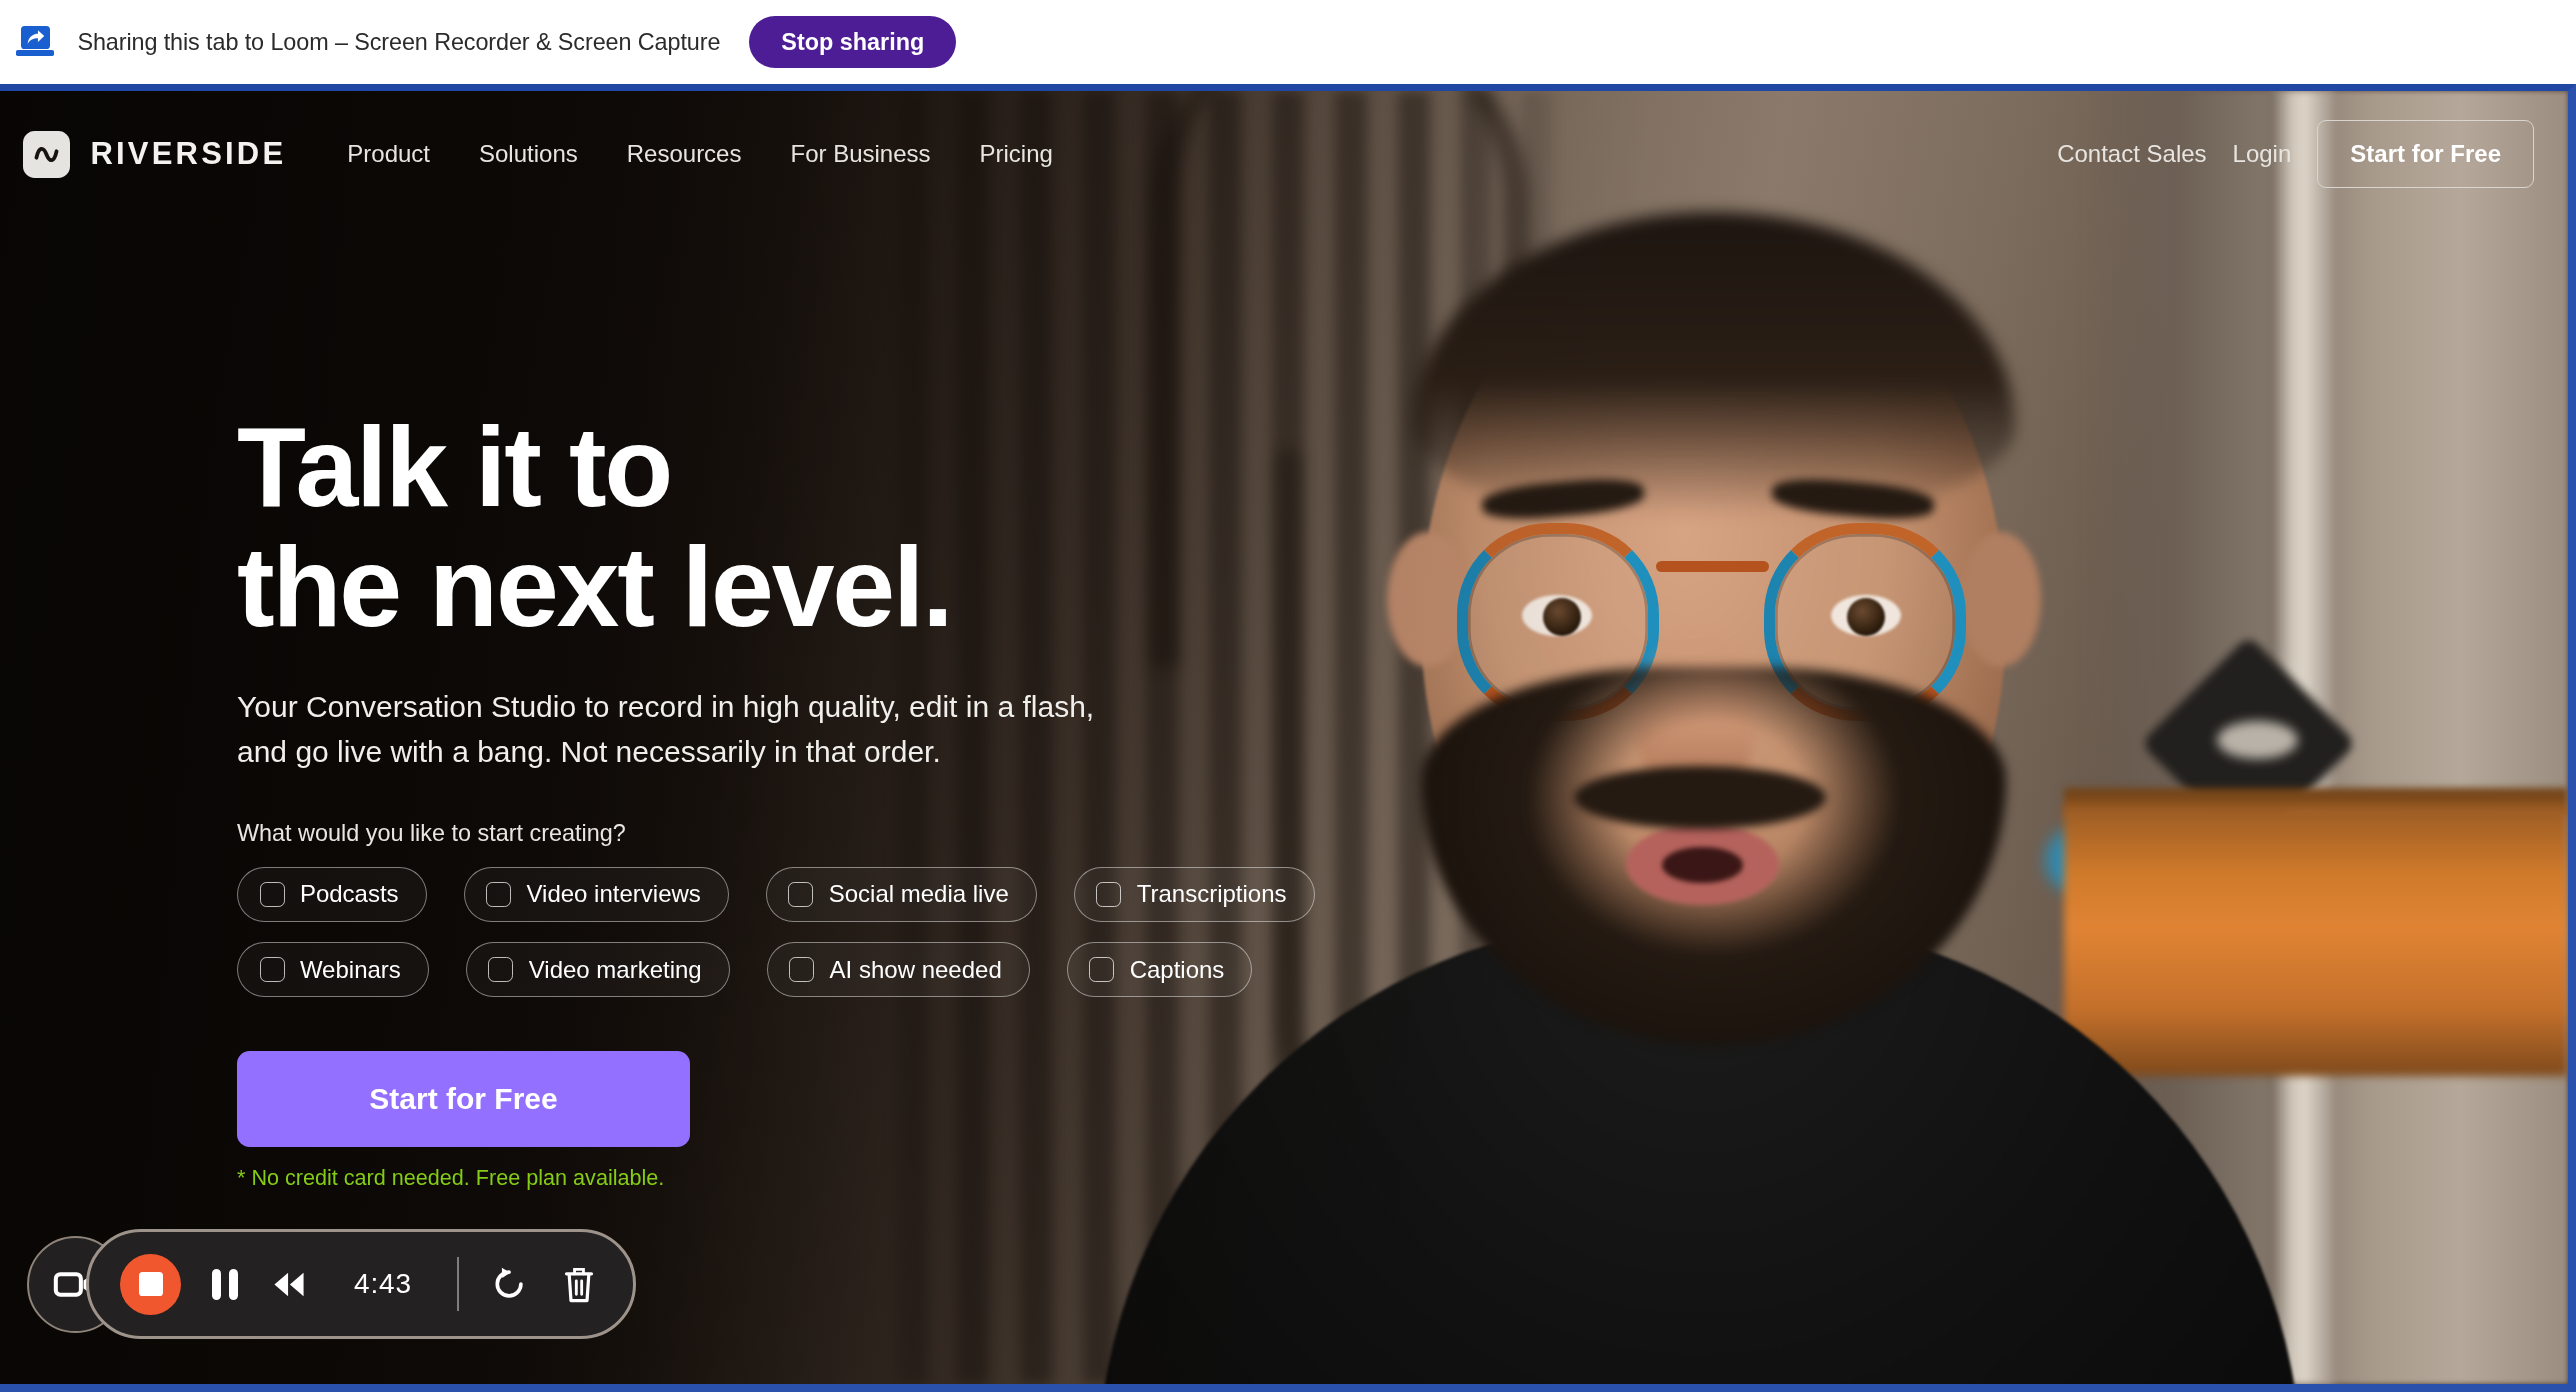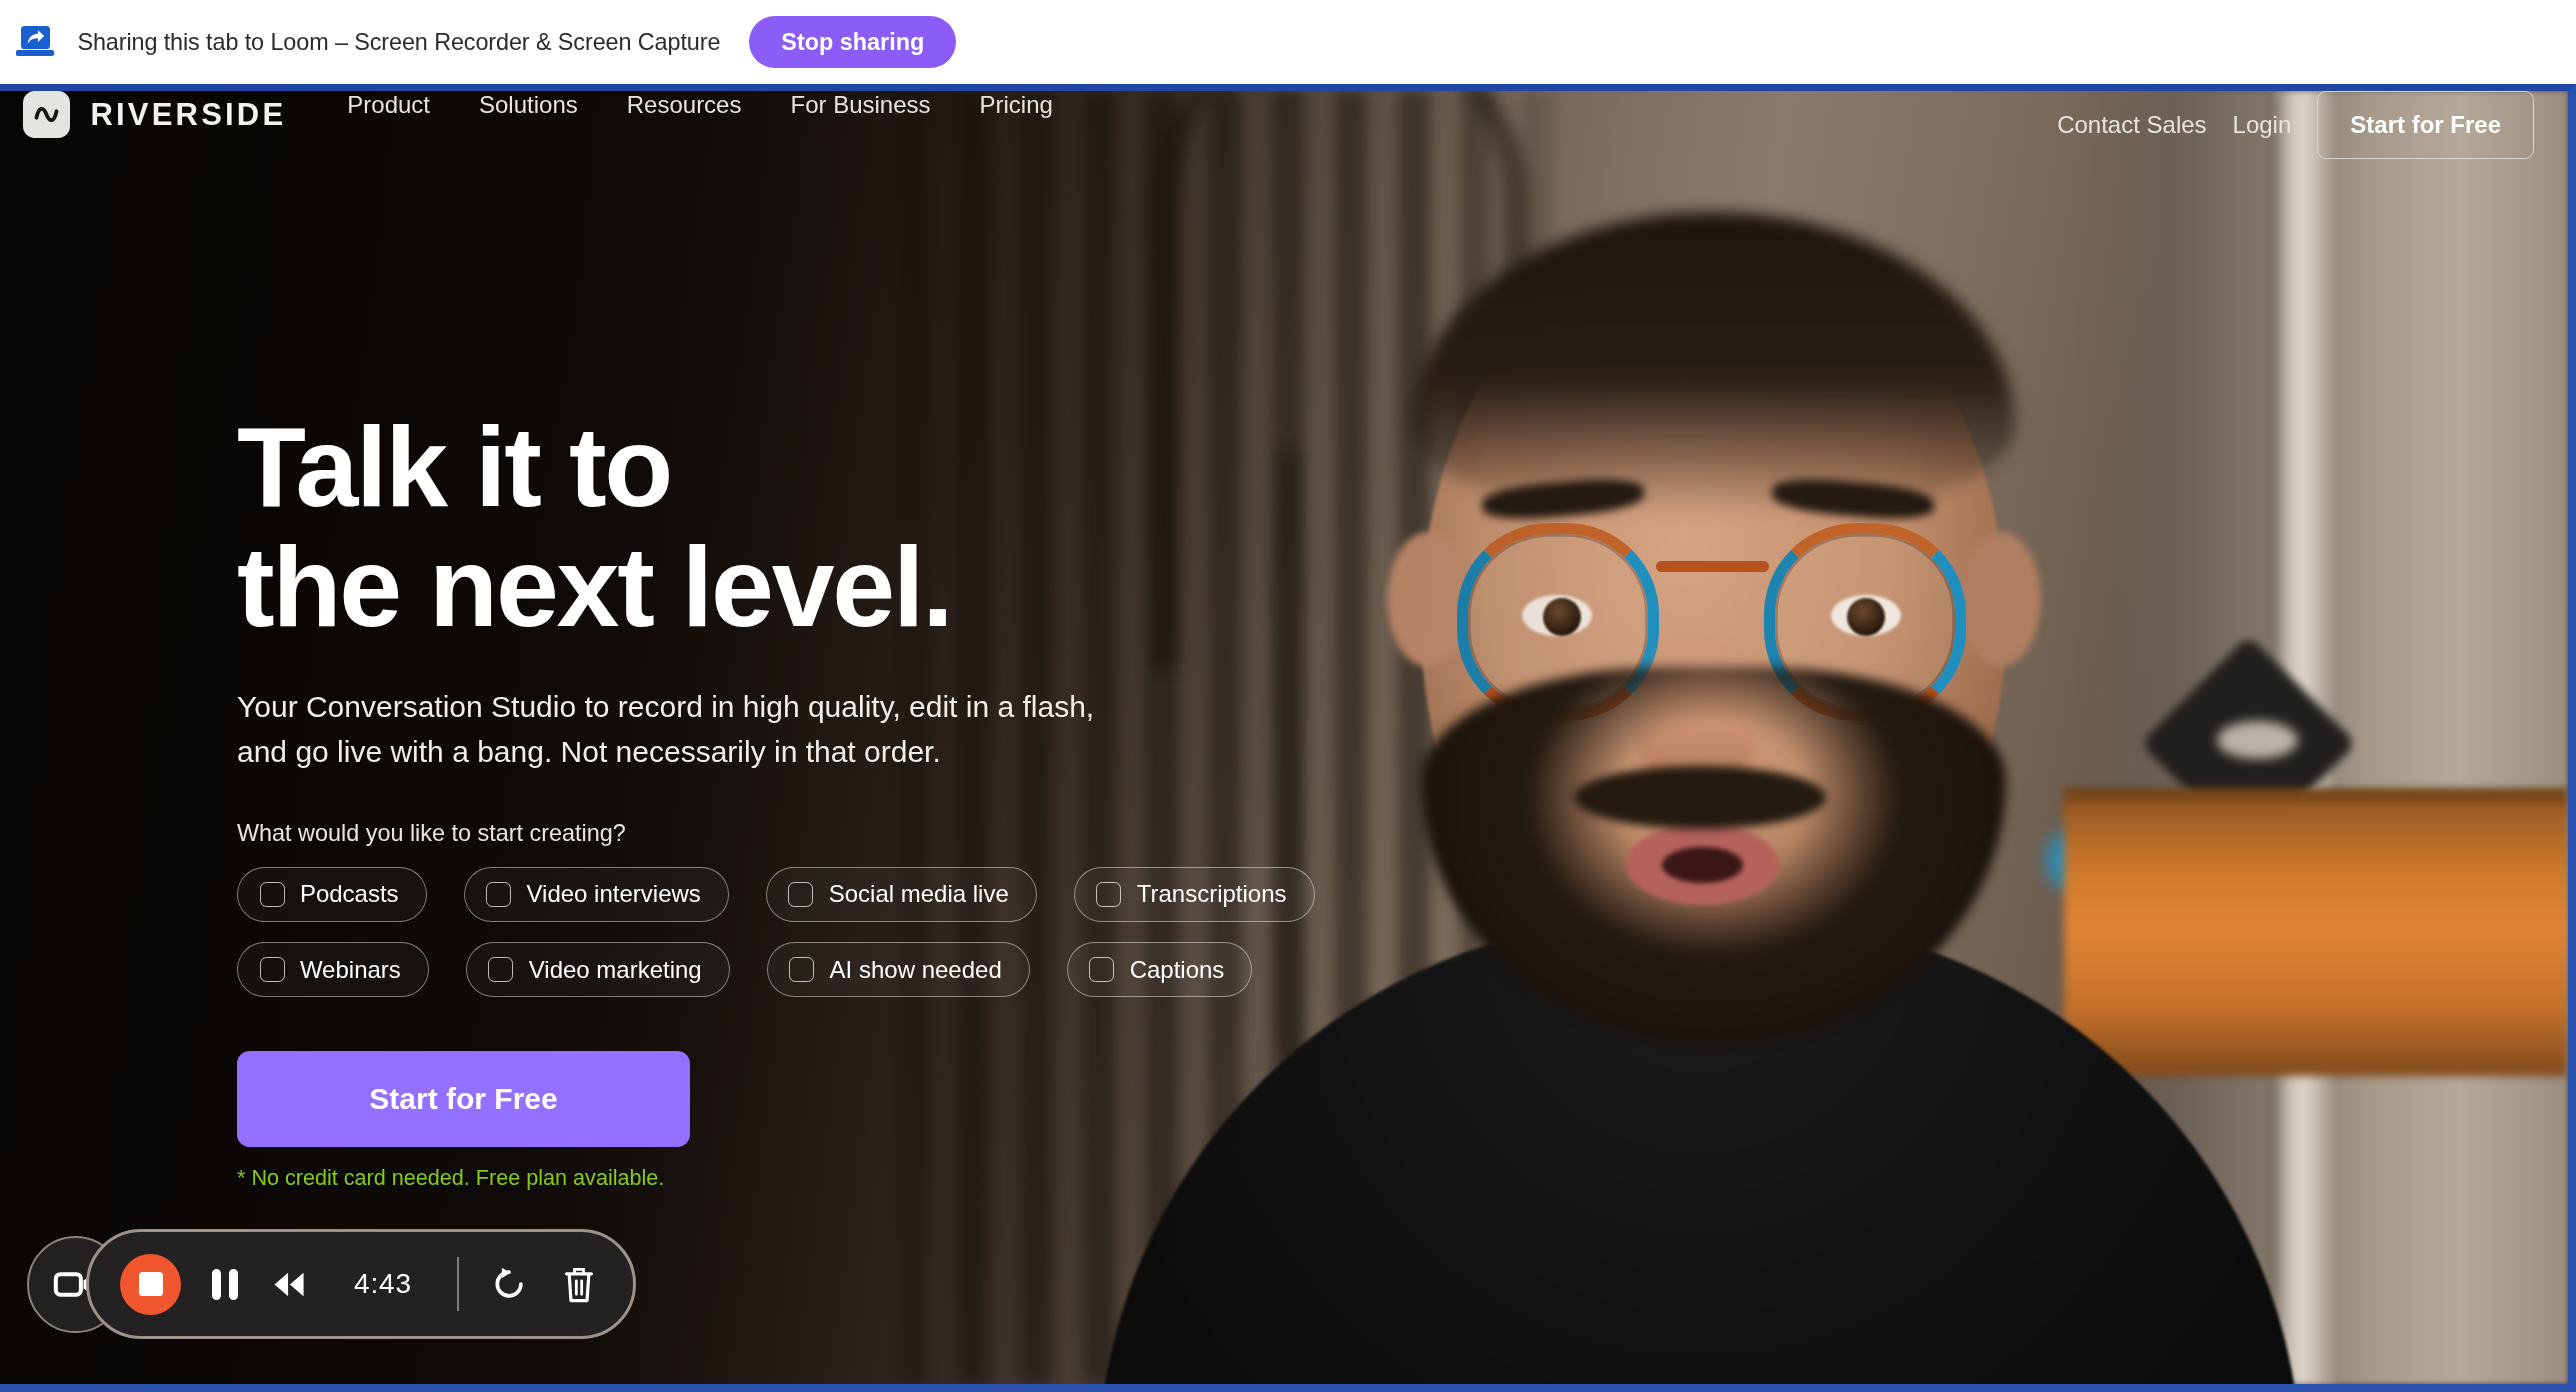--- a/index.html
+++ b/index.html
@@ -44,21 +44,21 @@
     width: 21.6px; height: 18px;
   }
   .share-text {
     font-size: 23.4px;
     color: #2b2b2b;
     letter-spacing: -0.1px;
     white-space: nowrap;
   }
   .stop-sharing-btn {
     margin-left: 29px;
-    background: #8b5cf6;
+    background: #4c1d95;
     color: #ffffff;
     border: none;
     border-radius: 90px;
     font-size: 23.4px;
     font-weight: bold;
     font-family: "Liberation Sans", sans-serif;
     padding: 12.6px 32px;
     cursor: pointer;
     white-space: nowrap;
   }
@@ -299,21 +299,21 @@
     position: absolute; inset: 0;
     background: linear-gradient(95deg,
       rgba(8,6,4,.92) 0%, rgba(10,7,5,.80) 22%, rgba(14,10,7,.40) 38%,
       rgba(16,12,8,.10) 50%, rgba(0,0,0,0) 62%);
   }
 
   
   .navbar {
     position: absolute; top: 0; left: 0;
     width: 100%; height: 126px;
-    display: flex; align-items: flex-start;
+    display: flex; align-items: center;
     padding: 0 34px 0 23.4px;
     z-index: 10;
   }
   .brand { display: flex; align-items: center; gap: 20px; margin-right: 61px; }
   .brand-mark {
     width: 47px; height: 47px;
     background: #e6e4e0;
     border-radius: 11.7px;
     display: flex; align-items: center; justify-content: center;
   }

